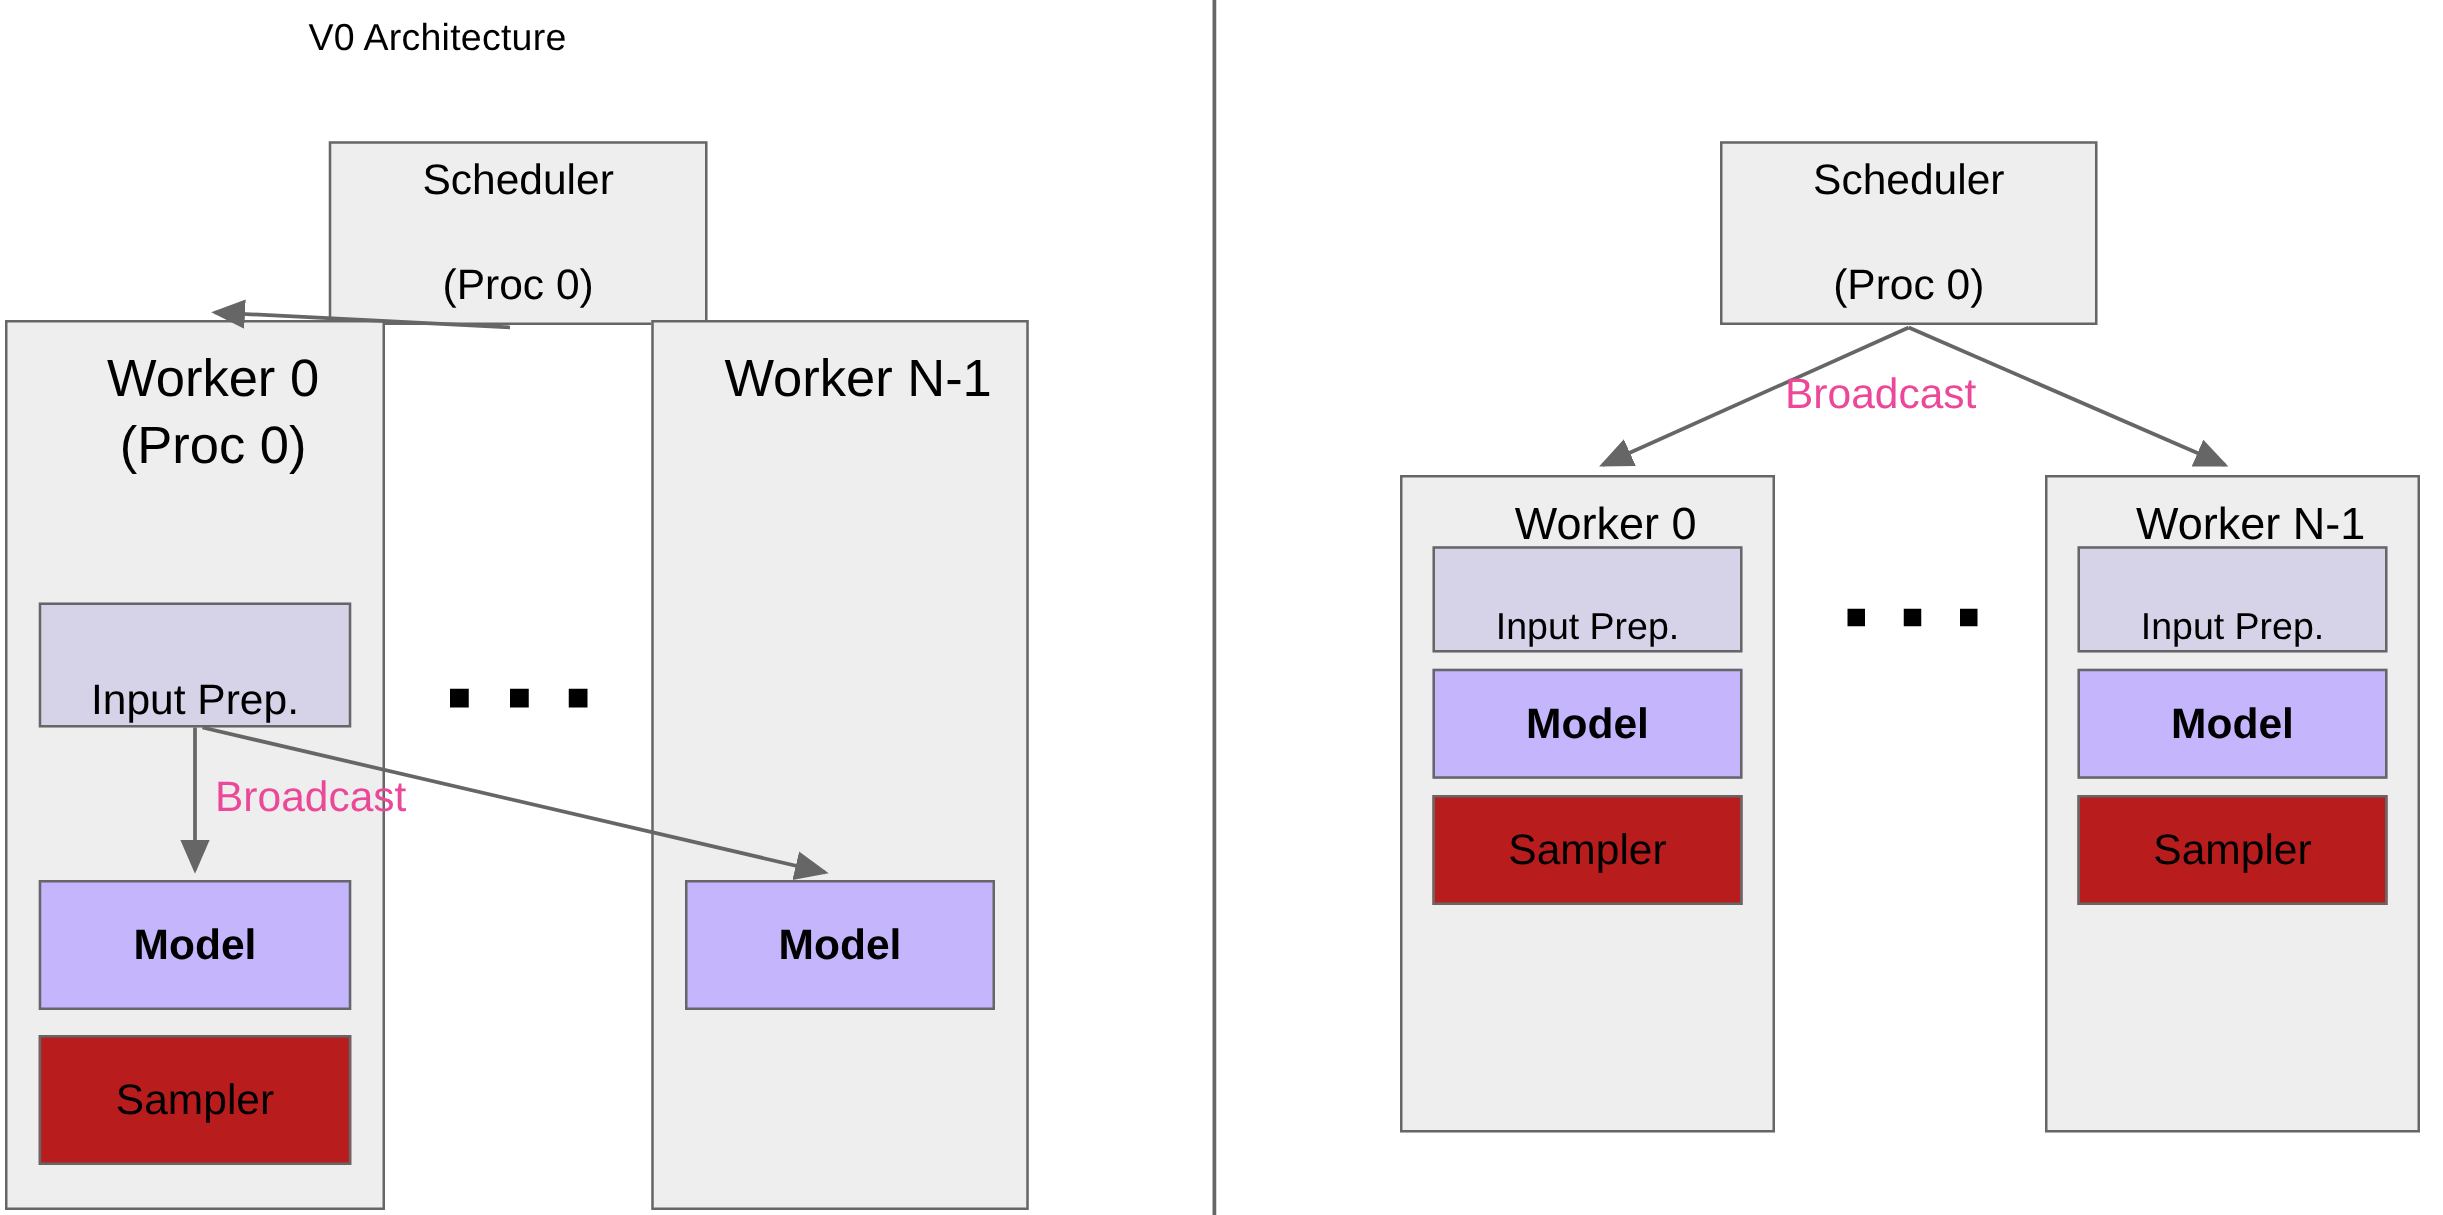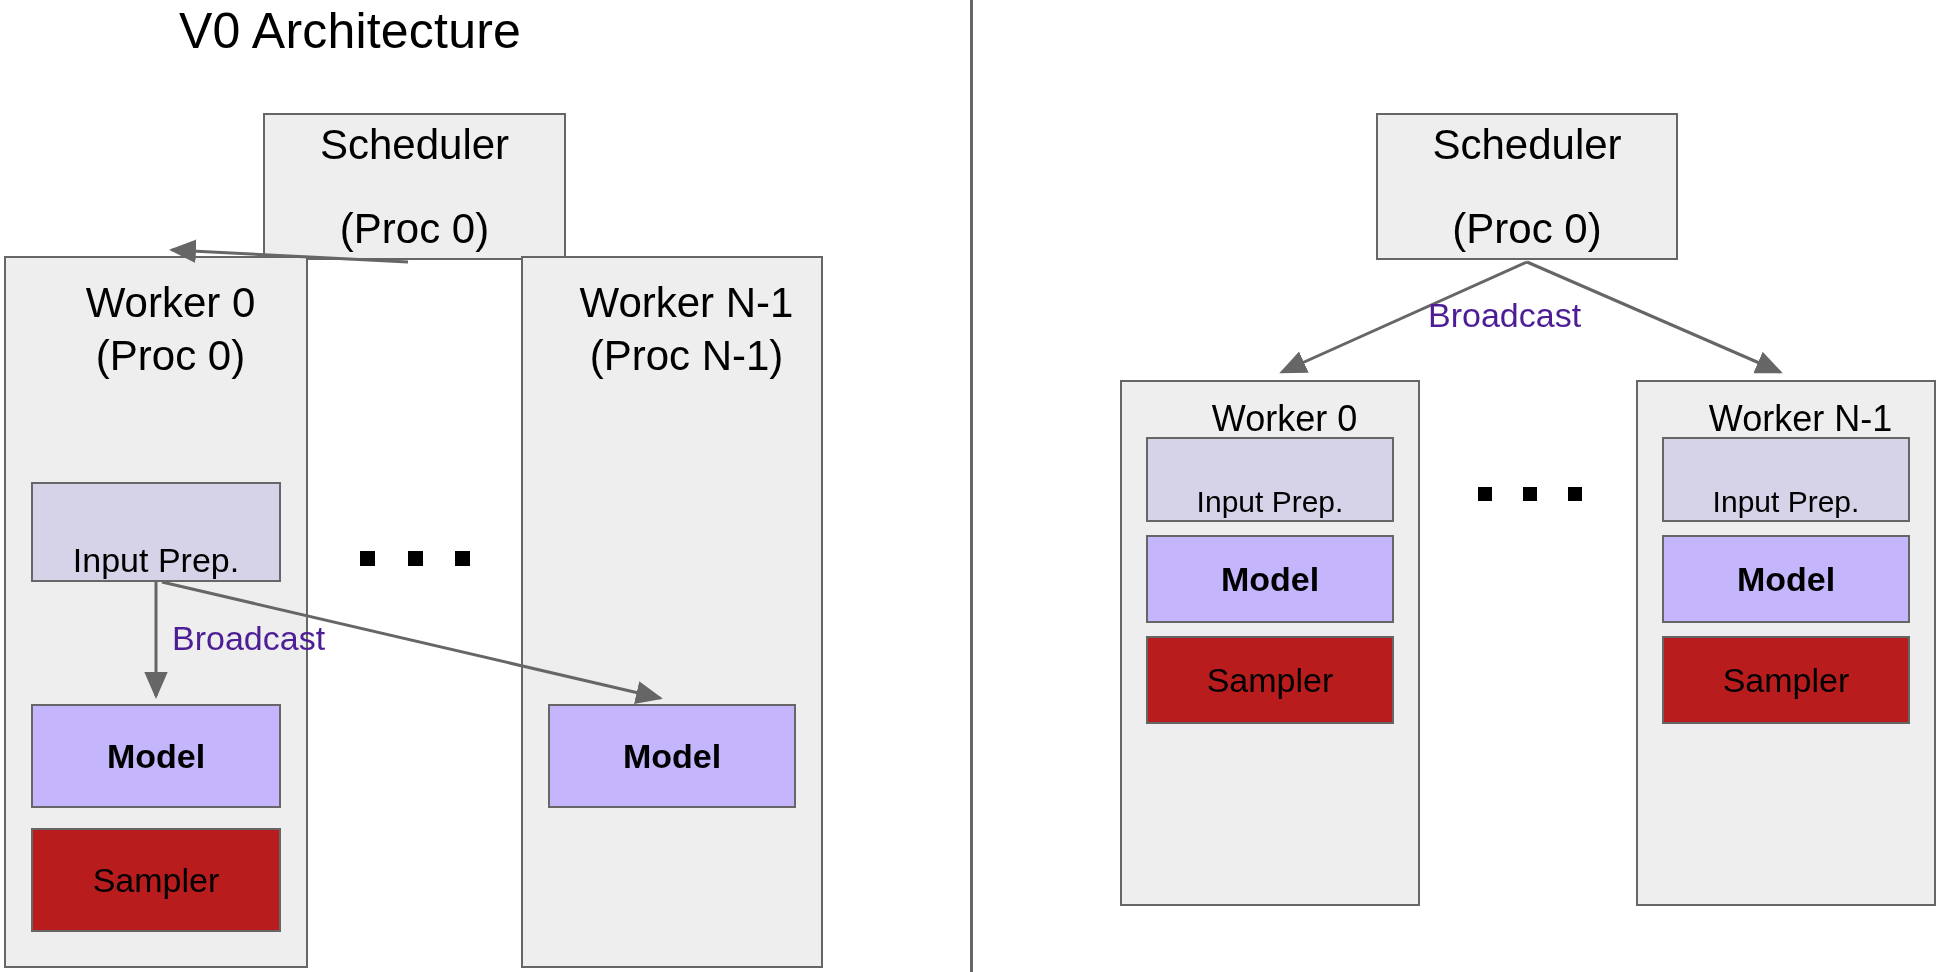--- a/index.html
+++ b/index.html
@@ -29,21 +29,21 @@
     width: 1954px;
     height: 972px;
     pointer-events: none;
     z-index: 5;
   }
 
   
   .panel-title {
     position: absolute;
     text-align: center;
-    font-size: 50px;
+    font-size: 30px;
     line-height: 54px;
     letter-spacing: 0.2px;
     color: #000000;
     white-space: nowrap;
   }
 
   
   .node {
     position: absolute;
     box-sizing: border-box;
@@ -77,32 +77,32 @@
     text-align: center;
     margin-left: 29px;
   }
 
   
   .comp-purple { background: #d6d2e8; justify-content: flex-end; }
   .comp-yellow { background: #c4b5fd; font-weight: bold; }
   .comp-green  { background: #b91c1c; }
 
   
-  .t-sched   { font-size: 42px; line-height: 53px; gap: 31px; }
+  .t-sched   { font-size: 34px; line-height: 53px; gap: 31px; }
   .t-worker  { font-size: 42px; line-height: 53px; }
   .t-worker-sm { font-size: 36px; line-height: 45px; }
   .t-comp    { font-size: 34px; line-height: 40px; }
   .t-comp-sm { font-size: 30px; line-height: 36px; }
   .t-edge    { font-size: 34px; line-height: 40px; }
 
   
   .edge-label {
     position: absolute;
     white-space: nowrap;
-    color: #4c1d95;
+    color: #ec4899;
     z-index: 6;
     background: transparent;
   }
 
   
   .dots {
     position: absolute;
     display: flex;
     align-items: center;
     z-index: 4;
@@ -175,21 +175,20 @@
 
   <div class="dots" style="left:360px; top:548px; width:110px; height:20px; justify-content:space-between;">
     <i style="width:15px;height:15px;"></i>
     <i style="width:15px;height:15px;"></i>
     <i style="width:15px;height:15px;"></i>
   </div>
 
   <div class="node worker-box" style="left:521px; top:256px; width:302px; height:712px; padding-top:18px;">
     <div class="worker-header t-worker">
       <span class="line">Worker N-1</span>
-      <span class="line">(Proc N-1)</span>
     </div>
   </div>
 
   <div class="node comp-yellow t-comp" style="left:548px; top:704px; width:248px; height:104px; z-index:3;">
     <span class="line">Model</span>
   </div>
 
   <div class="edge-label t-edge" style="left:172px; top:618px;">Broadcast</div>
 
 

